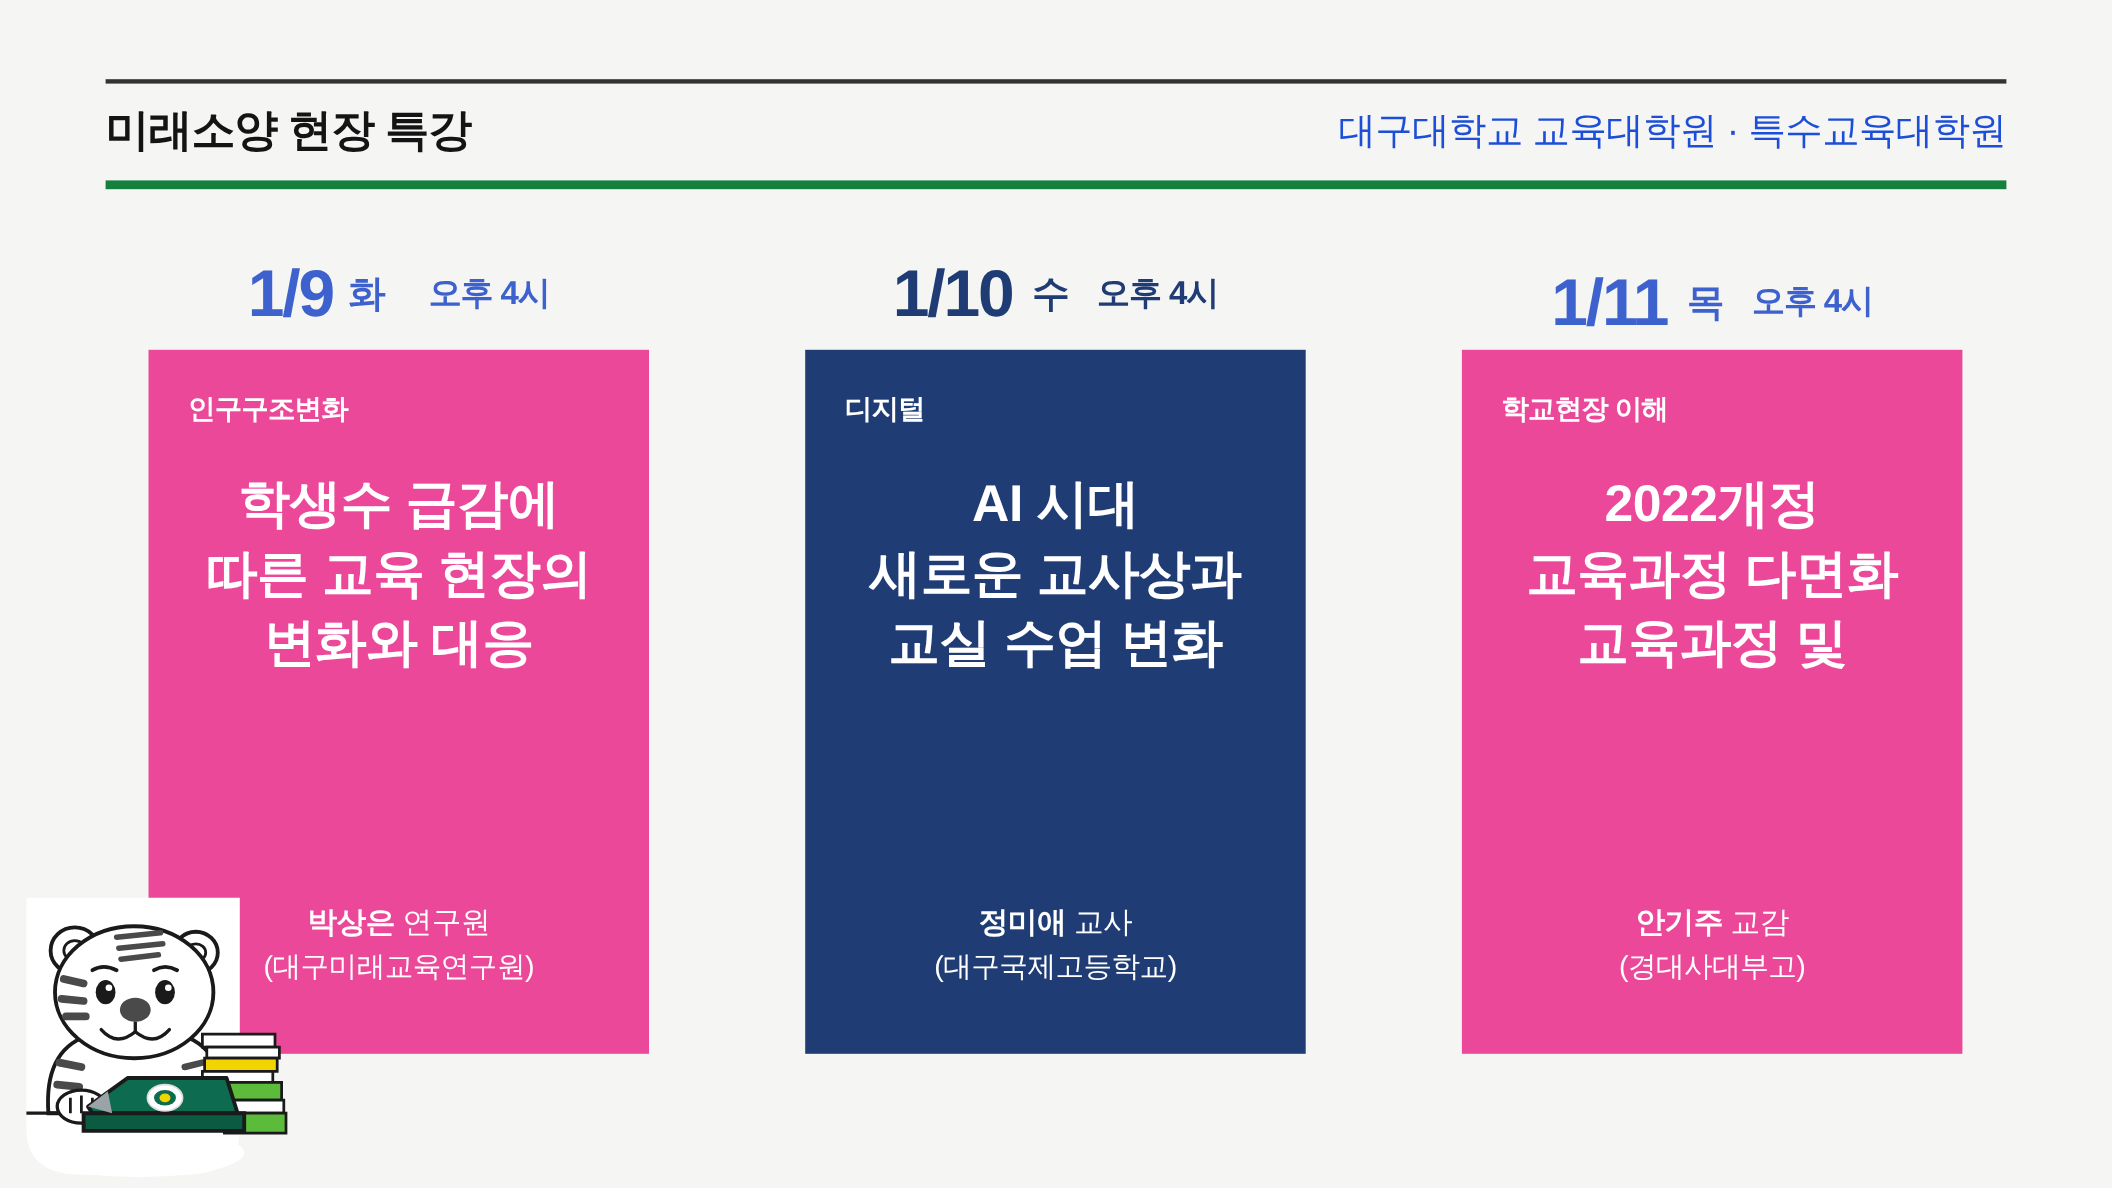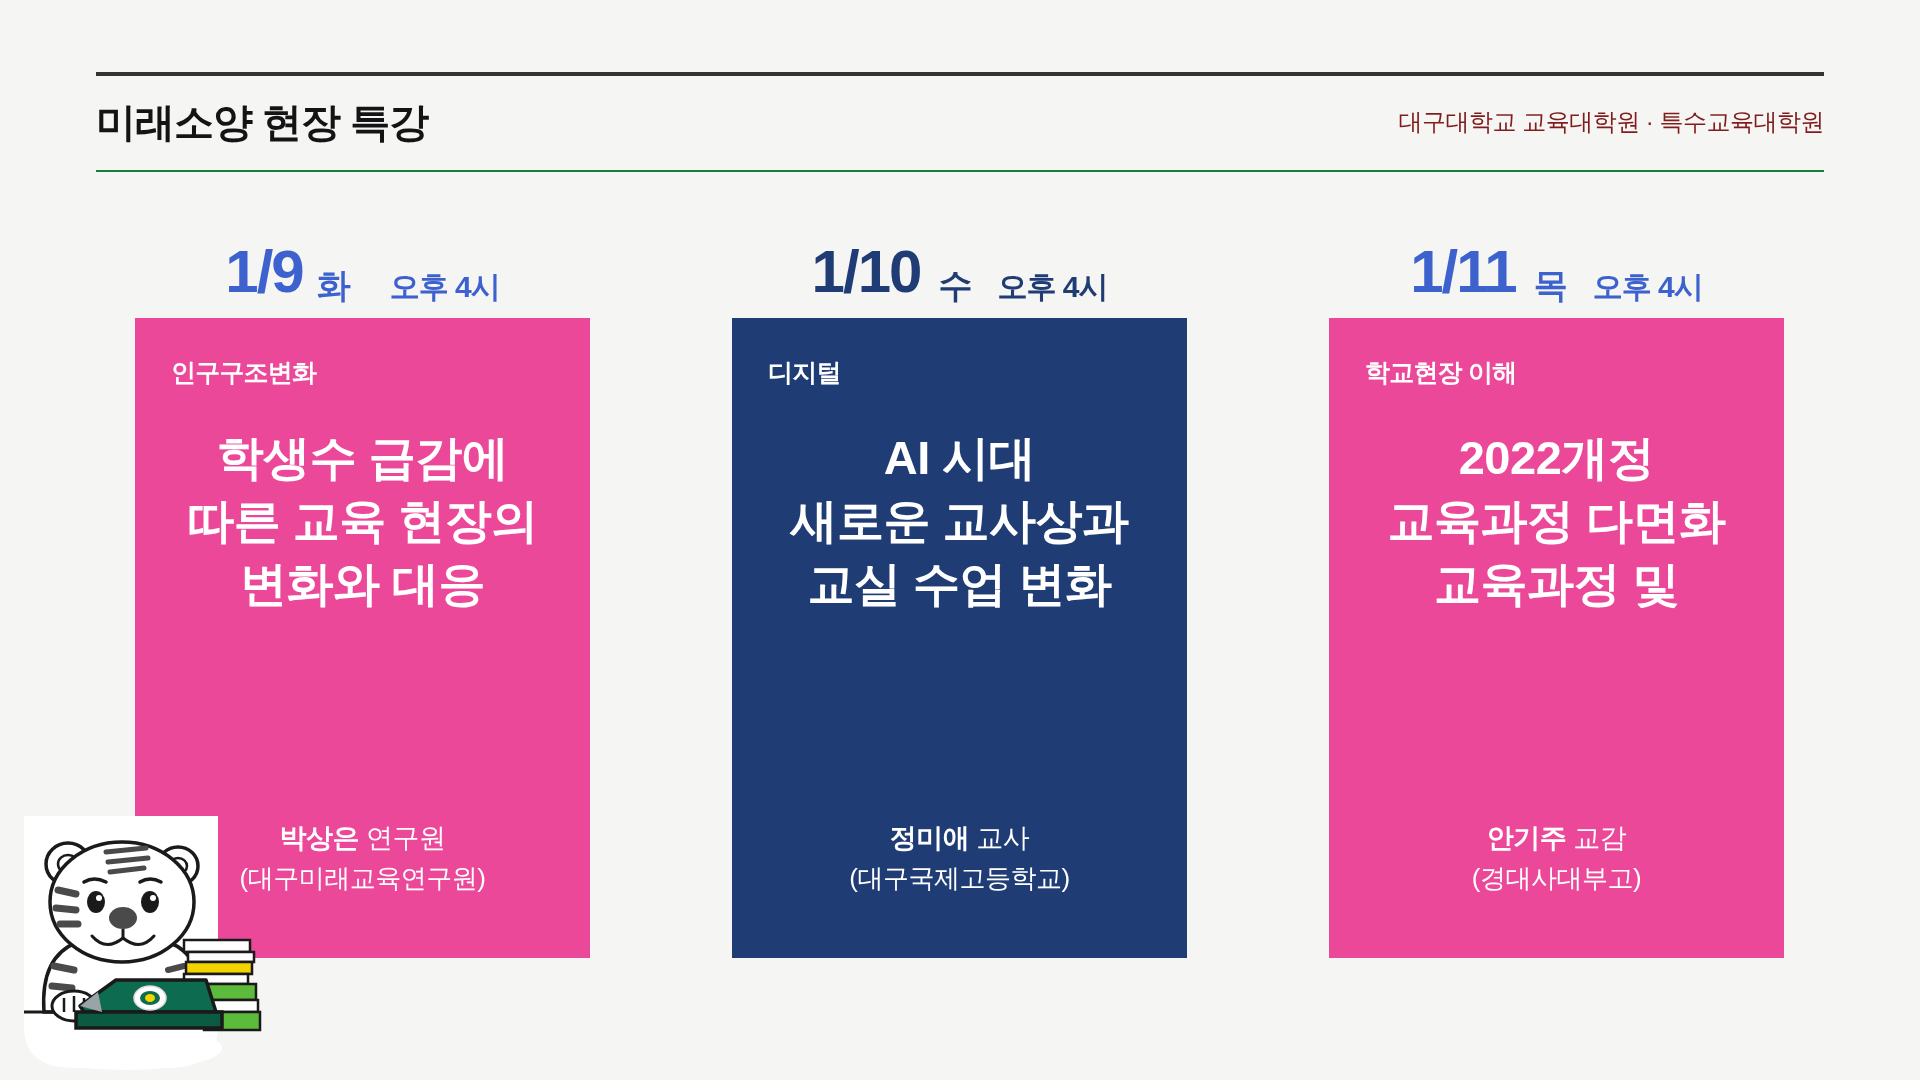--- a/index.html
+++ b/index.html
@@ -16,38 +16,38 @@
     width:1920px; height:1080px;
     background:#f5f5f4;
   }
 
   
   .header {
     position:absolute;
     left:96px; top:72px;
     width:1728px;
     border-top:4px solid #333333;
-    border-bottom:2px solid #15803d;
+    border-bottom:8px solid #15803d;
     height:100px;
     display:flex;
     align-items:center;
     justify-content:space-between;
   }
   .header-title {
     font-size:40px;
     font-weight:bold;
     color:#141414;
     letter-spacing:-1px;
     line-height:1;
     padding-bottom:2px;
   }
   .header-org {
-    font-size:24px;
+    font-size:34px;
     font-weight:400;
-    color:#7f1d1d;
+    color:#1d4ed8;
     letter-spacing:-0.5px;
     line-height:1;
     padding-bottom:2px;
   }
 
   
   .columns {
     position:absolute;
     left:96px; top:232px;
     width:1728px;
@@ -57,21 +57,21 @@
   }
   .column {
     width:533px;
     display:flex;
     flex-direction:column;
     align-items:center;
   }
 
   .date-row {
     display:flex;
-    align-items:flex-end;
+    align-items:center;
     justify-content:center;
     width:100%;
     height:86px;
     padding-bottom:16px;
     gap:0px;
   }
   .date-num {
     font-size:60px;
     font-weight:bold;
     letter-spacing:-2px;

